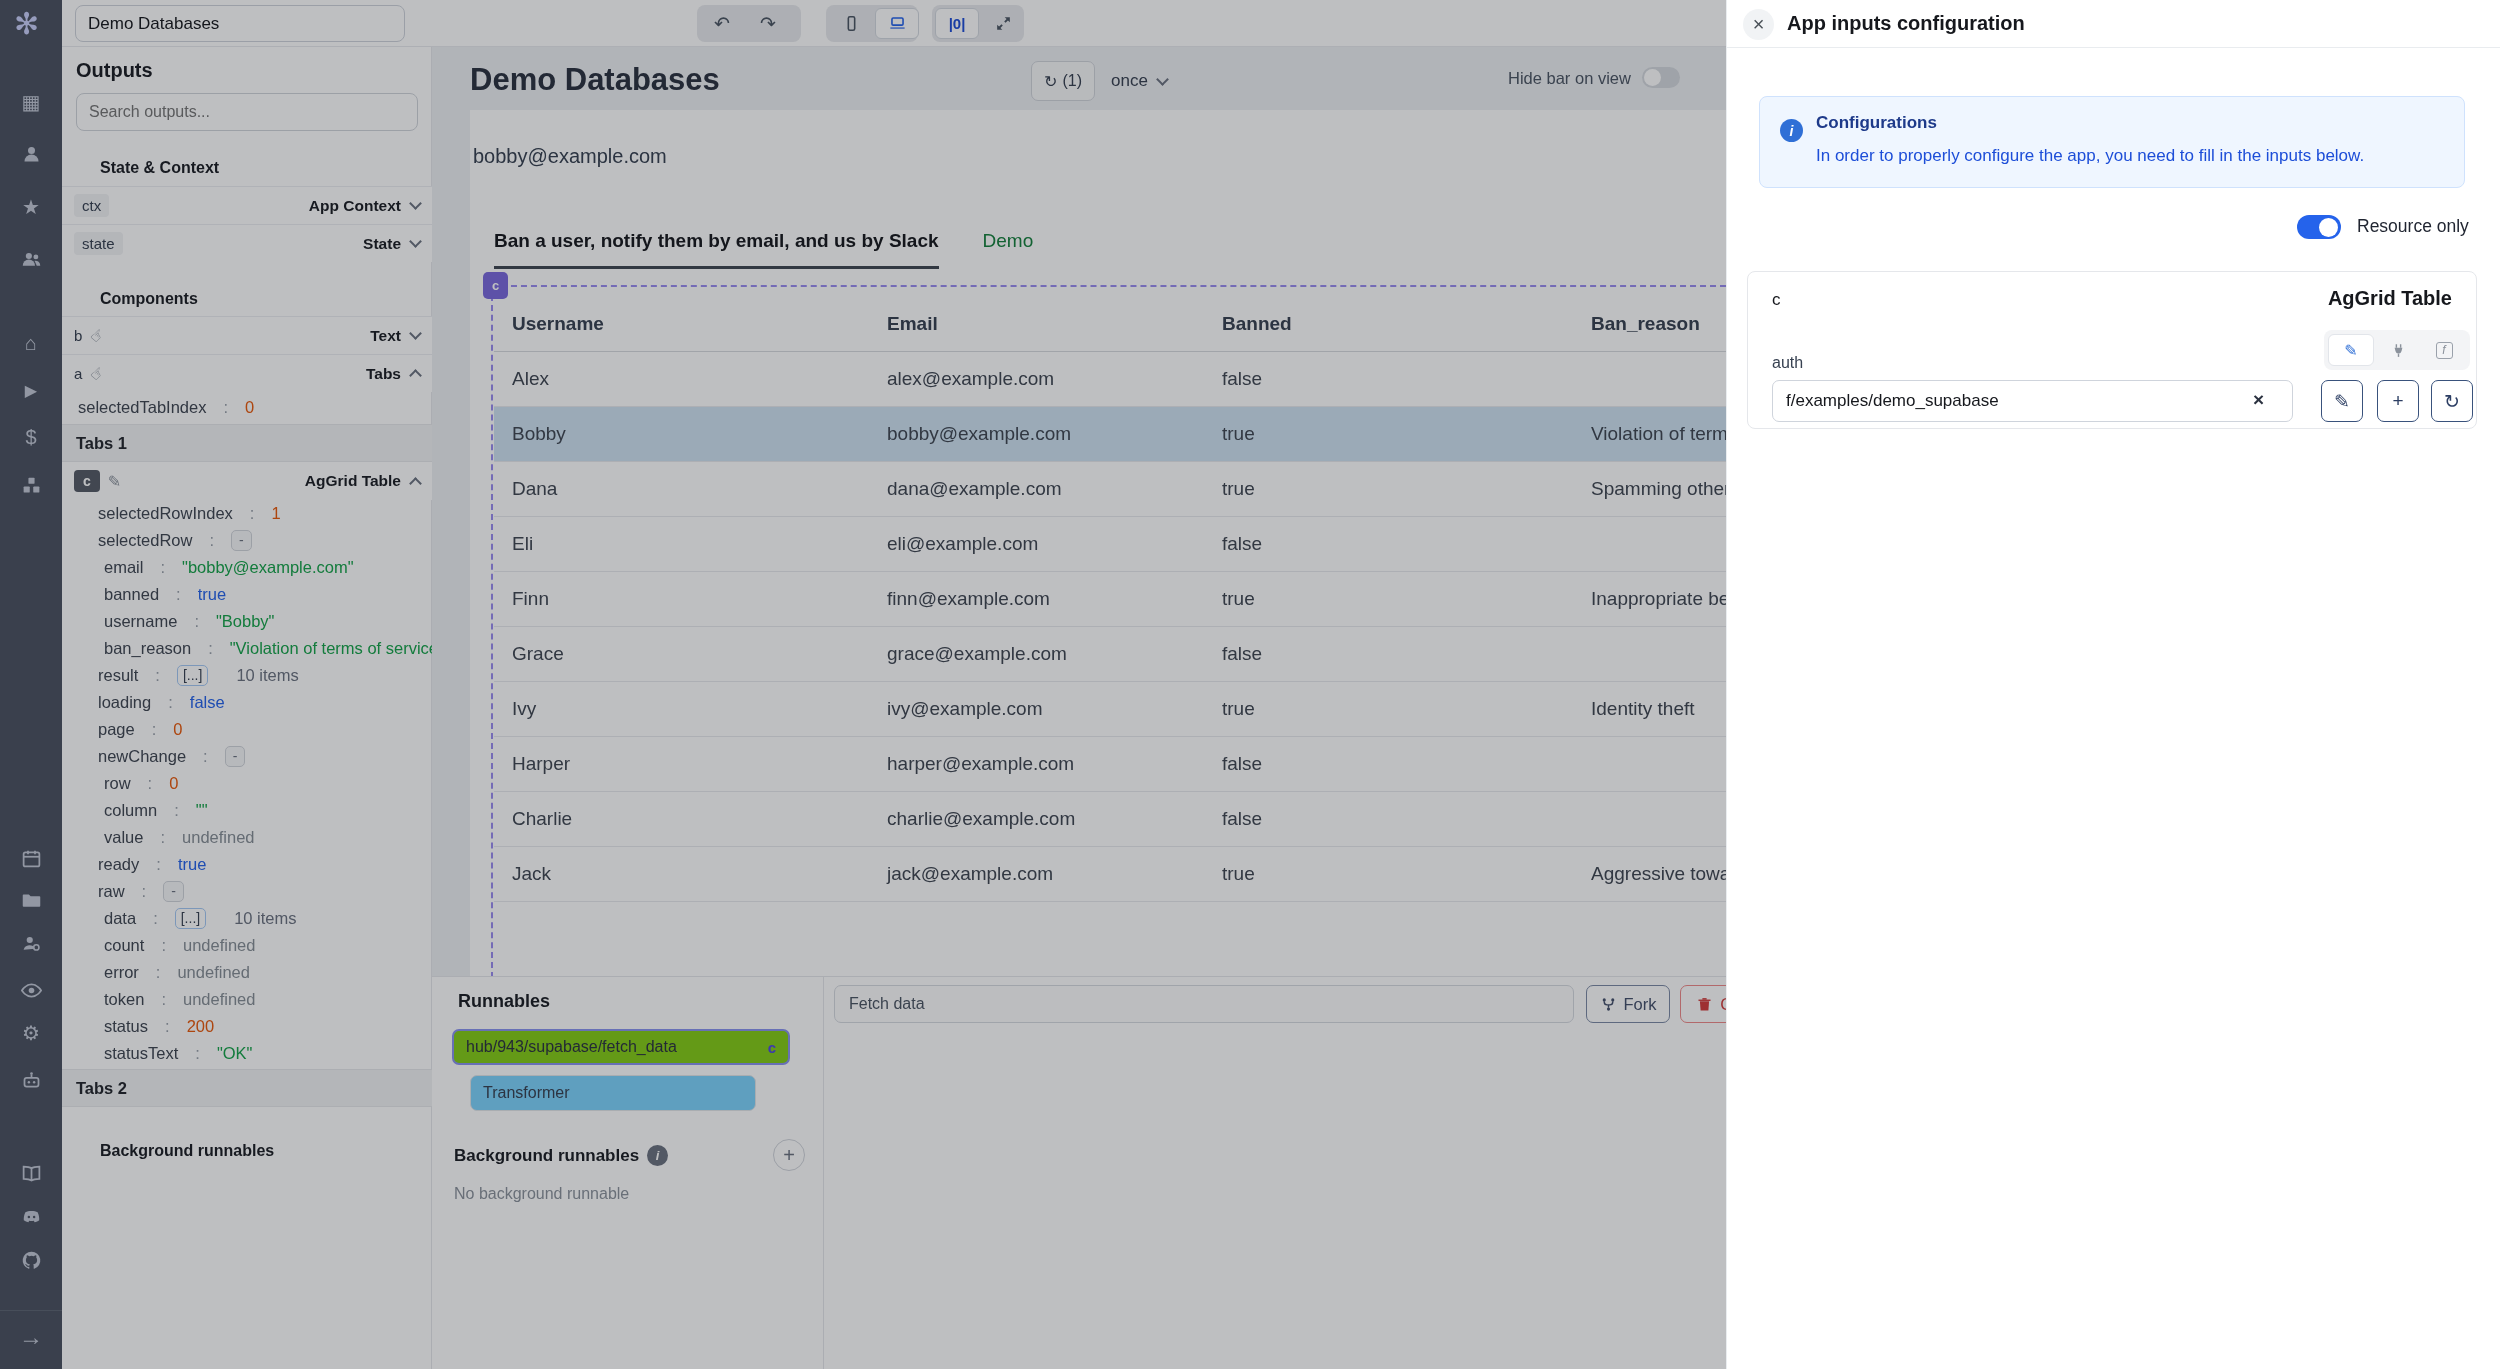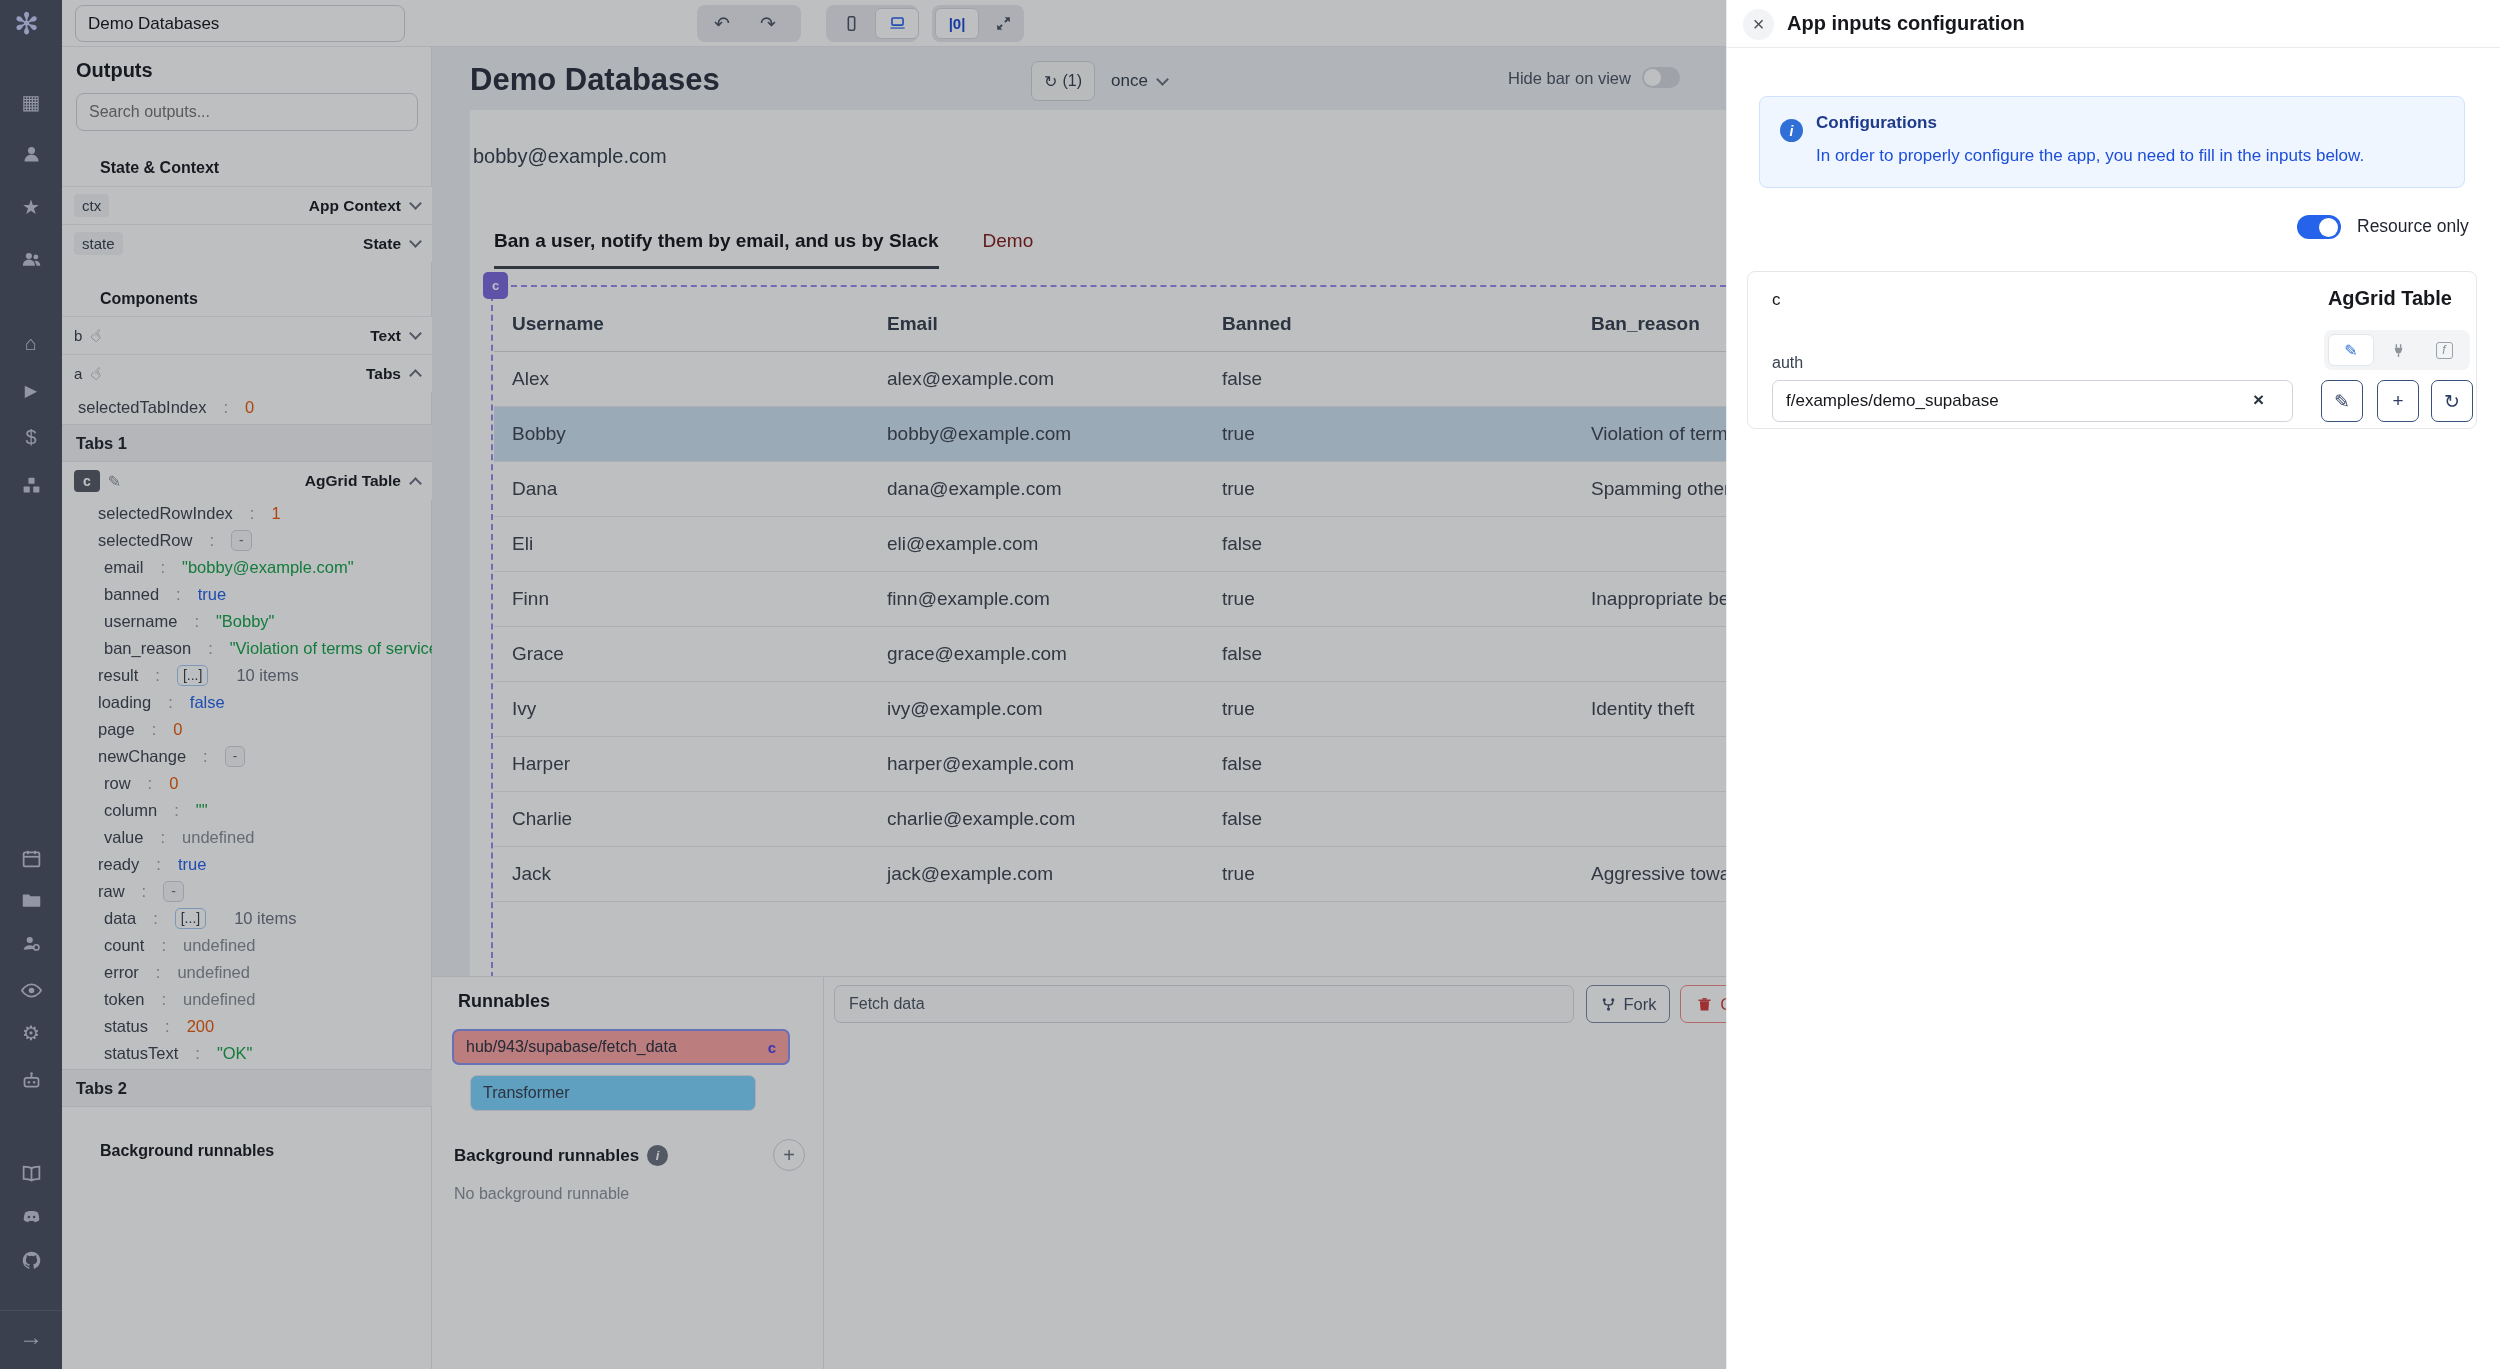--- a/index.html
+++ b/index.html
@@ -59,39 +59,39 @@
                  background:#f7f8f9; display:flex; align-items:center; justify-content:center; gap:5px; font-size:16px; color:#374151; }
   .once-dd { position:absolute; left:679px; top:14px; height:40px; display:flex; align-items:center; gap:10px; font-size:17px; color:#374151; }
   .hidebar { position:absolute; left:1076px; top:22px; font-size:16.5px; color:#4b5563; }
   .pill { border-radius:999px; position:absolute; }
   .pill .knob { position:absolute; top:2px; width:17px; height:17px; background:#fff; border-radius:50%; }
   .pill.off { width:38px; height:21px; background:#d5d9de; } .pill.off .knob { left:2px; }
   .pill.on  { width:44px; height:24px; background:#2563eb; } .pill.on .knob { right:3px; top:2.5px; width:19px; height:19px; }
 
   .text-comp { position:absolute; left:41px; top:98px; font-size:20px; color:#374151; }
   .tabs-row { position:absolute; left:62px; top:183px; display:flex; gap:44px; }
-  .tab { font-size:19px; padding-bottom:14px; color:#7f1d1d; }
+  .tab { font-size:19px; padding-bottom:14px; color:#15803d; }
   .tab.active { color:#16181d; font-weight:bold; border-bottom:3px solid #3f4652; }
   .sel-handle { position:absolute; left:51px; top:225px; width:25px; height:27px; background:#7a69dd; border-radius:5px;
                 color:#fff; font-size:13px; font-weight:bold; display:flex; align-items:center; justify-content:center; z-index:3; }
   .sel-border { position:absolute; left:59px; top:238px; width:1235px; height:693px; border-left:2px dashed #9a8df0; border-top:2px dashed #9a8df0; border-bottom:2px dashed #9a8df0; }
 
   .grid { position:absolute; left:62px; top:249px; width:1232px; height:681px; background:#fff; font-size:19px; color:#3f4652; }
   .ghead, .trow { display:grid; grid-template-columns:375px 335px 369px 1fr; align-items:center; }
   .ghead { height:56px; border-bottom:1px solid #d8dbdf; font-weight:bold; color:#374151; }
   .ghead > div { padding-left:18px; }
   .trow { height:55px; border-bottom:1px solid #e8eaed; }
   .trow > div { padding-left:18px; white-space:nowrap; overflow:hidden; }
   .trow.sel { background:#cfe3f2; }
 
   
   .bottom { position:absolute; left:432px; top:976px; width:1294px; height:393px; background:#fff; border-top:1px solid #e5e7eb; z-index:4; }
   .bt-title { position:absolute; left:26px; top:14px; font-size:18px; font-weight:bold; color:#1b1e24; }
   .run-item { position:absolute; height:36px; border-radius:7px; display:flex; align-items:center; padding:0 12px; font-size:16px; color:#2b3240; }
-  .run-item.sel { left:20px; top:52px; width:338px; border:2px solid #8a93f0; background:#fca5a5; }
+  .run-item.sel { left:20px; top:52px; width:338px; border:2px solid #8a93f0; background:#84cc16; }
   .run-item.plain { left:38px; top:98px; width:286px; border:1px solid #e3e6ea; background:#7dd3fc; color:#374151; }
   .run-item .cbadge { margin-left:auto; color:#4f46e5; font-weight:bold; font-size:15px; }
   .bg-label { position:absolute; left:22px; top:168px; font-size:17px; font-weight:bold; color:#1b1e24; display:flex; align-items:center; gap:8px; }
   .info-dot { width:21px; height:21px; border-radius:50%; background:#6b7280; color:#fff; font-size:13px; font-weight:bold;
               display:inline-flex; align-items:center; justify-content:center; font-style:italic; }
   .plus-circle { position:absolute; left:341px; top:162px; width:32px; height:32px; border:1px solid #d1d5db; border-radius:50%;
                  display:flex; align-items:center; justify-content:center; font-size:20px; color:#6b7280; background:#fff; }
   .bg-empty { position:absolute; left:22px; top:208px; font-size:16px; color:#8b929c; }
   .vdiv { position:absolute; left:391px; top:0; width:1px; height:393px; background:#e5e7eb; }
 

